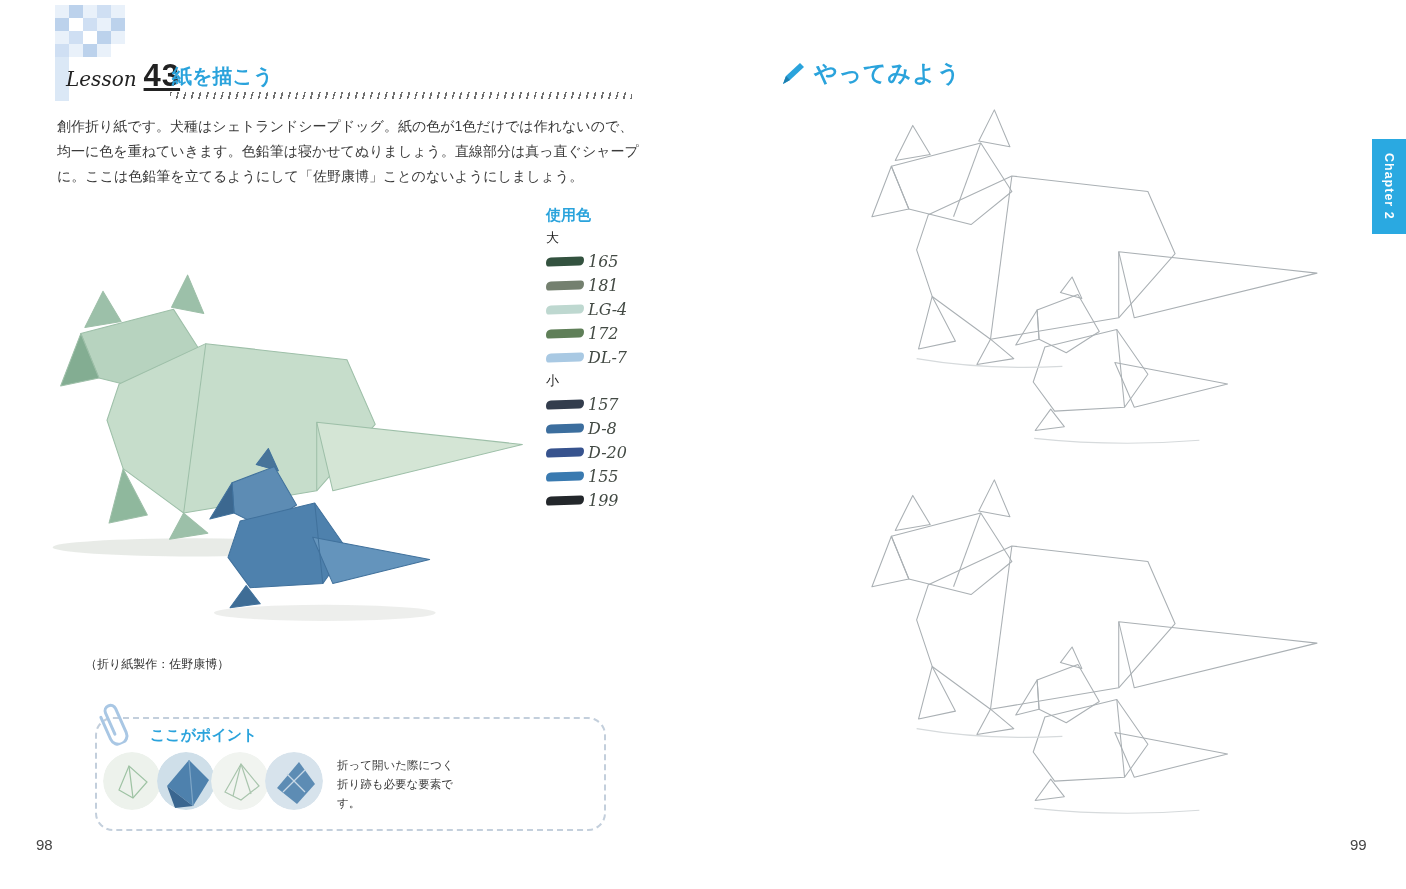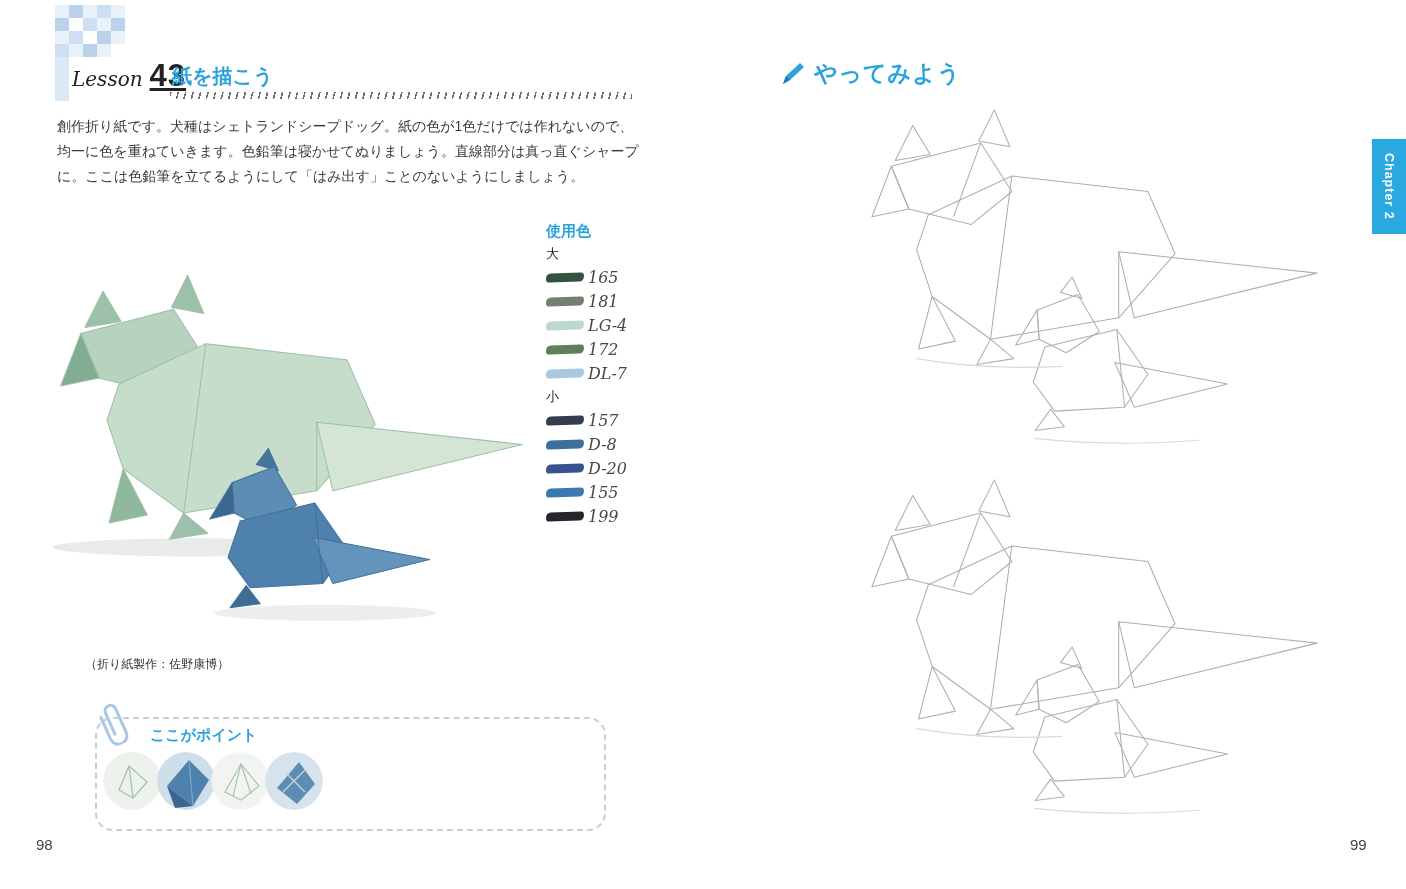--- a/index.html
+++ b/index.html
@@ -3,33 +3,33 @@
 <meta charset="utf-8">
 <style>
   html,body{margin:0;padding:0;background:#e8e8e8;}
   .spread{position:relative;width:1406px;height:889px;background:#ffffff;overflow:hidden;
           font-family:"Liberation Sans",sans-serif;color:#333;}
   .abs{position:absolute;}
 
   
   .checker{left:55px;top:5px;}
   .checker-strip{left:55px;top:57px;width:14px;height:44px;background:#dbe8f6;}
-  .lesson-label{left:72px;top:58px;display:flex;align-items:baseline;gap:7px;color:#222;}
+  .lesson-label{left:66px;top:58px;display:flex;align-items:baseline;gap:7px;color:#222;}
   .lesson-word{font-family:"DejaVu Serif",serif;font-style:italic;font-size:20px;}
   .lesson-num{font-size:31px;font-weight:bold;letter-spacing:1px;text-decoration:underline;}
   .kicker{left:172px;top:63px;font-size:20px;font-weight:bold;text-align:right;}
   .big-title{left:260px;top:44px;font-size:35px;font-weight:bold;color:#1a1a1a;letter-spacing:2px;}
   .stitch{left:170px;top:92px;width:462px;height:7px;
           background:repeating-linear-gradient(105deg,#6f6f6f 0 1.6px,transparent 1.6px 7.2px);}
 
   .intro{left:57px;top:114px;width:588px;font-size:14px;line-height:1.78;color:#3a3a3a;margin:0;}
 
   
   .palette{left:546px;top:206px;width:110px;}
-  .palette-title{font-size:15px;font-weight:bold;margin:16px 0 4px 0;}
+  .palette-title{font-size:15px;font-weight:bold;margin:0 0 4px 0;}
   .group-label{font-size:13px;color:#222;margin:3px 0 2px 0;}
   .swatch-row{display:flex;align-items:center;gap:4px;height:24px;}
   .swatch{width:38px;height:9px;border-radius:5px 3px 5px 3px;transform:rotate(-2deg);display:inline-block;}
   .swatch-code{font-family:"DejaVu Serif",serif;font-style:italic;font-size:16px;color:#434a44;}
 
   .photo{left:22px;top:265px;}
   .credit{left:85px;top:656px;font-size:12px;color:#333;}
 
   
   .point-box{left:95px;top:717px;width:507px;height:110px;border:2px dashed #c3cfdc;border-radius:18px;background:#fff;}
@@ -116,21 +116,21 @@
   </svg>
   <div class="abs checker-strip"></div>
 
   <div class="abs lesson-label">
     <span class="lesson-word">Lesson</span>
     <span class="lesson-num">43</span>
   </div>
   <div class="abs kicker" style="color: rgb(42, 163, 220);">紙を描こう</div>
   <div class="abs stitch"></div>
 
-  <p class="abs intro">創作折り紙です。犬種はシェトランドシープドッグ。紙の色が1色だけでは作れないので、均一に色を重ねていきます。色鉛筆は寝かせてぬりましょう。直線部分は真っ直ぐシャープに。ここは色鉛筆を立てるようにして「はみ出す」ことのないようにしましょう。</p>
+  <p class="abs intro">創作折り紙です。犬種はシェトランドシープドッグ。紙の色が1色だけでは作れないので、均一に色を重ねていきます。色鉛筆は寝かせてぬりましょう。直線部分は真っ直ぐシャープに。ここは色鉛筆を立てるようにして「佐野康博」ことのないようにしましょう。</p>
 
   <div class="abs palette">
     <p class="palette-title" style="color: rgb(42, 163, 220);">使用色</p>
     <p class="group-label">大</p>
     <div class="swatch-row">
         <span class="swatch" style="background-color: rgb(51, 82, 63);"></span>
         <span class="swatch-code">165</span>
       </div>
     <div class="swatch-row">
         <span class="swatch" style="background-color: rgb(116, 128, 111);"></span>
@@ -237,20 +237,21 @@
     <div class="circle">
       <svg width="58" height="58" viewBox="0 0 58 58">
         <circle cx="29" cy="29" r="29" fill="#d7e3ec"></circle>
         <polygon points="12,36 34,10 50,32 32,52" fill="#5d8cb4"></polygon>
         <g stroke="#c8d9e6" stroke-width="1.2">
             <line x1="22" y1="22" x2="40" y2="40"></line>
             <line x1="18" y1="40" x2="40" y2="18"></line>
           </g>
       </svg>
     </div>
+    <p class="point-text">折って開いた際につく折り跡も必要な要素です。</p>
   </div>
 
   <div class="abs pagenum pn-left">98</div>
 
   <div class="abs try-header">
     <svg width="26" height="26" viewBox="0 0 26 26">
       <path d="M3 23 L6 15 L20 2 L24 6 L10 19 Z" fill="#2aa3dc"></path>
       <path d="M3 23 L6 15 L10 19 Z" fill="#1b7fb0"></path>
     </svg>
     <span class="try-title" style="color: rgb(42, 163, 220);">やってみよう</span>

